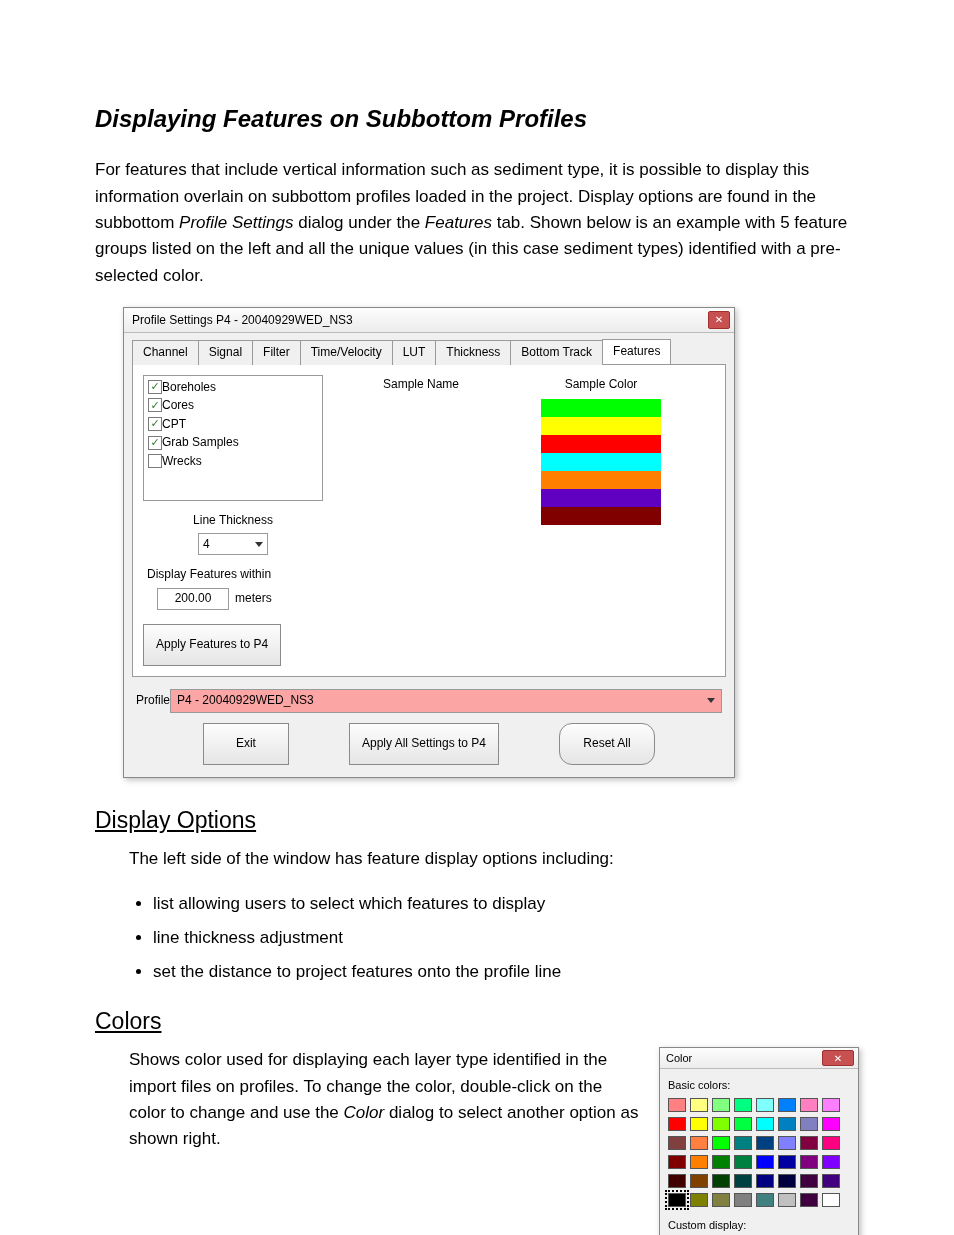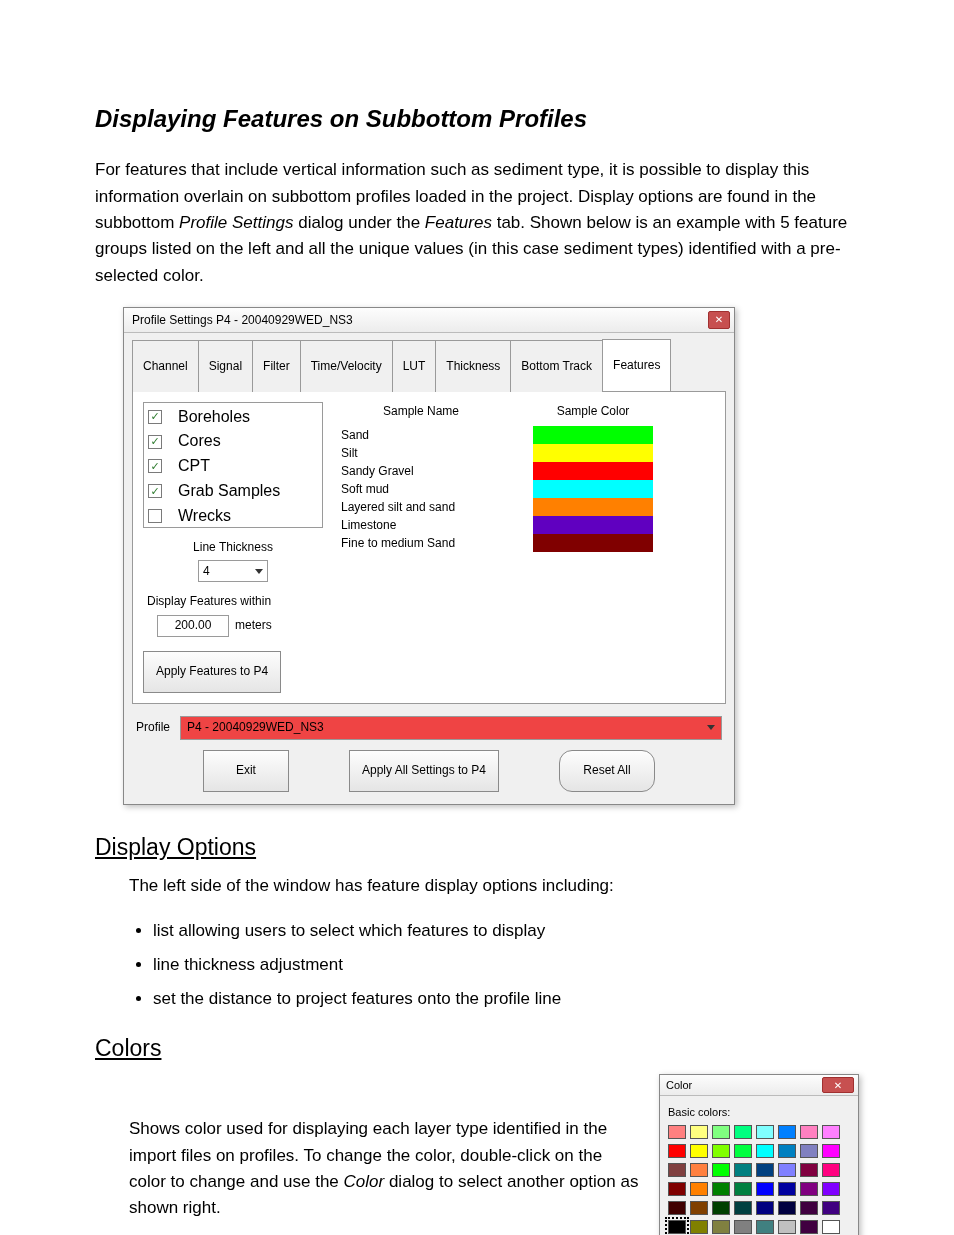--- a/index.html
+++ b/index.html
@@ -54,21 +54,21 @@
   }
   .tabstrip {
     display: flex;
     gap: 0;
     padding: 6px 8px 0 8px;
     background: #f0f0f0;
   }
   .tab {
     border: 1px solid #9a9a9a;
     border-bottom: none;
-    padding: 16px 10px;
+    padding: 2px 10px;
     background: #f0f0f0;
     margin-right: -1px;
     font-size: 12px;
     position: relative;
     top: 1px;
   }
   .tab.active {
     background: #fff;
     z-index: 2;
     top: 0;
@@ -85,22 +85,22 @@
   }
   .features-left { width: 180px; }
   .feat-list {
     border: 1px solid #9a9a9a;
     height: 120px;
     background: #fff;
     padding: 2px;
     overflow: hidden;
   }
   .feat-item {
-    display: flex; align-items: center; gap: 16px;
-    font-size: 16px;
+    display: flex; align-items: center; gap: 0;
+    font-size: 12px;
     padding: 0 2px;
   }
   .chk {
     width: 12px; height: 12px;
     border: 1px solid #7a7a7a;
     display: inline-flex; align-items: center; justify-content: center;
     background: #fff;
   }
   .chk.on::after {
     content: "✓"; color: #2c7a2c; font-size: 11px; line-height: 11px;
@@ -120,51 +120,51 @@
     margin-right: 6px;
   }
   .btn {
     border: 1px solid #8a8a8a;
     background: linear-gradient(#fdfdfd,#e5e5e5);
     padding: 10px 12px;
     font-size: 12px;
     display: inline-flex; align-items: center; justify-content: center;
     min-height: 20px;
   }
-  .features-right { flex: 1; display: flex; gap: 32px; }
+  .features-right { flex: 1; display: flex; gap: 40px; }
   .sn-col { width: 160px; }
   .sn-head, .sc-head { text-align: center; font-size: 12px; margin-bottom: 6px; }
   .sn-row { font-size: 12px; height: 18px; display: flex; align-items: center; }
   .sc-col { width: 120px; }
   .swatch { height: 18px; width: 120px; }
 
   .profileline {
-    display: flex; align-items: center; gap: 10px;
+    display: flex; align-items: center; 
     padding: 4px 12px 4px 12px;
   }
   .profilesel {
-    flex: 1; height: 22px; border: 1px solid #9a9a9a; background: #ef4444;
+    flex: 1; height: 22px; border: 1px solid #9a9a9a; background: #fca5a5;
     display: flex; align-items: center; justify-content: space-between; padding: 0 6px;
   }
   .profilesel .caret {
     width: 0; height: 0; border-left: 4px solid transparent; border-right: 4px solid transparent; border-top: 5px solid #333;
   }
   .dlg-bottom {
     display: flex; gap: 60px; justify-content: center;
     padding: 6px 12px 12px 12px;
   }
 
   
   .sub-und { text-decoration: underline; font-size: 23px; margin: 2px 0 8px 0; }
   .indented { margin-left: 34px; }
   ul.bul { margin: 6px 0 18px 34px; padding-left: 24px; }
   ul.bul li { margin: 8px 0; }
 
   .twocol { display: flex; gap: 20px; align-items: flex-start; }
-  .colorsp { flex: 1; margin-top: 42px; }
+  .colorsp { flex: 1; }
 
   
   .cdlg {
     width: 198px;
     border: 1px solid #888;
     font-family: Tahoma, Verdana, sans-serif;
     font-size: 11px;
     background: #f0f0f0;
     box-shadow: 2px 2px 6px rgba(0,0,0,.25);
   }
@@ -263,29 +263,20 @@
       </div>
 
       <div style="margin-top:14px;">
         <span class="btn">Apply Features to P4</span>
       </div>
     </div>
 
     <div class="features-right">
       <div class="sn-col">
         <div class="sn-head">Sample Name</div>
-        <div id="snrows">
-            <div class="sn-row">Sand</div>
-            <div class="sn-row">Silt</div>
-            <div class="sn-row">Sandy Gravel</div>
-            <div class="sn-row">Soft mud</div>
-            <div class="sn-row">Layered silt and sand</div>
-            <div class="sn-row">Limestone</div>
-            <div class="sn-row">Fine to medium Sand</div>
-          </div>
       </div>
       <div class="sc-col">
         <div class="sc-head">Sample Color</div>
         <div id="scrows">
             <div class="swatch" style="background: rgb(0, 255, 0);"></div>
             <div class="swatch" style="background: rgb(255, 255, 0);"></div>
             <div class="swatch" style="background: rgb(255, 0, 0);"></div>
             <div class="swatch" style="background: rgb(0, 255, 255);"></div>
             <div class="swatch" style="background: rgb(255, 128, 0);"></div>
             <div class="swatch" style="background: rgb(96, 0, 192);"></div>

